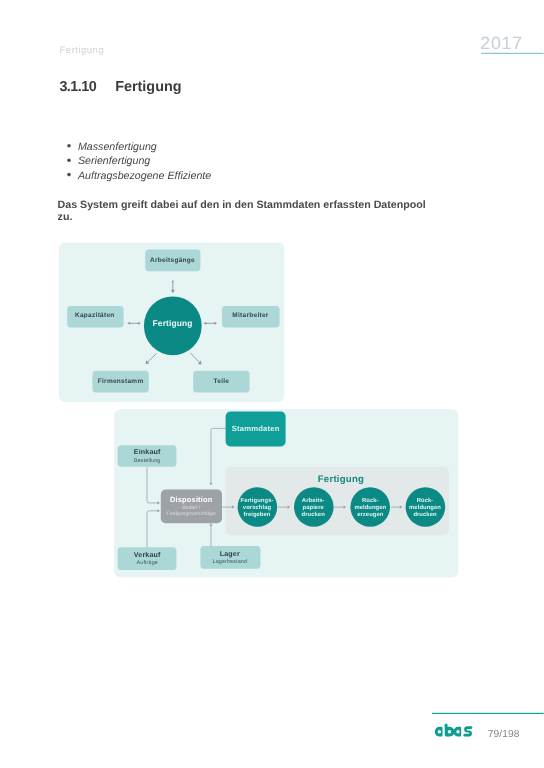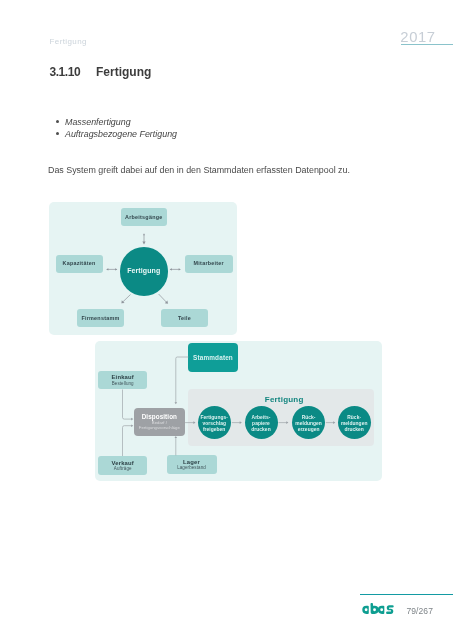--- a/index.html
+++ b/index.html
@@ -5,21 +5,21 @@
   html,body{margin:0;padding:0;}
   body{width:453px;height:640px;background:#fff;font-family:"Liberation Sans",sans-serif;overflow:hidden;}
   .page{position:relative;width:453px;height:640px;}
   .hdr-left{position:absolute;left:49.6px;top:36.6px;font-size:8px;color:#ccd4db;letter-spacing:.38px;}
   .hdr-year{position:absolute;left:400.3px;top:29.3px;font-size:14.8px;color:#c7ced6;letter-spacing:.6px;}
   .hdr-rule{position:absolute;left:400.5px;top:44px;width:52.5px;height:1.1px;background:#8ac3cb;}
   .sec{position:absolute;left:49.5px;top:65.1px;font-size:12px;font-weight:bold;color:#3c3c3c;}
   .sec .num{margin-right:15.8px;letter-spacing:-0.45px;}
   .para{position:absolute;left:48px;width:307px;hyphens:manual;font-size:8.9px;line-height:10.5px;color:#4a4a4a;text-align:justify;}
   #p1{top:82.5px;}
-  #p2{top:164.5px;text-align:left;}
+  #p2{top:164.5px;text-align:left;font-weight:bold;}
   ul.bul{position:absolute;left:48px;top:115.5px;margin:0;padding:0;list-style:none;font-style:italic;}
   ul.bul li{font-size:8.9px;color:#454545;line-height:12px;padding-left:17px;position:relative;}
   ul.bul li:before{content:"";position:absolute;left:8.3px;top:4.7px;width:3.1px;height:3.1px;border-radius:50%;background:#4e4e4e;}
 
   .diag{position:absolute;border-radius:5px;}
   #d1{left:48.5px;top:201.5px;width:188px;height:133px;background:#e6f4f3;}
   .dbox{position:absolute;background:#abd8d6;border-radius:3px;display:flex;align-items:center;justify-content:center;text-align:center;}
   .dbox span{font-size:5.4px;font-weight:bold;color:#33474d;letter-spacing:.25px;line-height:6.5px;}
   .circ{position:absolute;border-radius:50%;background:#0b8a85;display:flex;align-items:center;justify-content:center;}
   .circ span{font-size:7px;font-weight:bold;color:#e9f7f6;letter-spacing:.1px;line-height:7px;position:relative;top:-1.1px;}
@@ -47,21 +47,22 @@
 
 <div class="page">
   <div class="hdr-left">Fertigung</div>
   <div class="hdr-year">2017</div>
   <div class="hdr-rule"></div>
   <div class="sec">
     <span class="num">3.1.10</span><span>Fertigung</span>
   </div>
   <ul class="bul">
     <li>Massenfertigung</li>
-    <li>Auftragsbezogene Fertigung</li>
+    <li>Serienfertigung</li>
+    <li>Auftragsbezogene Effiziente</li>
   </ul>
   <div class="para" id="p2">Das System greift dabei auf den in den Stammdaten erfassten Datenpool zu.</div>
 
   <div class="diag" id="d1">
     <div class="dbox" style="left:72px;top:6.5px;width:46.5px;height:17.5px;">
         <span>Arbeitsgänge</span>
       </div>
     <div class="dbox" style="left:7px;top:53px;width:47px;height:18px;">
         <span>Kapazitäten</span>
       </div>
@@ -153,14 +154,14 @@
   </div>
   <div class="foot-rule"></div>
   <svg class="foot-logo" width="32.3" height="10.9" viewBox="6.4 4.2 70.6 23.8">
     <g fill="#0e9e91">
       <path d="M19.2,10 h-3.2 a9,9 0 1 0 0,18 h3.2 a2,2 0 0 0 2,-2 v-14 a2,2 0 0 0 -2,-2 z M15.4,15.9 a3.1,3.1 0 1 1 0,6.2 a3.1,3.1 0 1 1 0,-6.2 z"></path>
       <path d="M25,6.2 a2,2 0 0 1 2,-2 h1.4 a2,2 0 0 1 2,2 v3.8 h3.4 a9,9 0 1 1 0,18 h-5.4 a3,3 0 0 1 -3,-3 z M33.8,15.9 a3.1,3.1 0 1 0 0,6.2 a3.1,3.1 0 1 0 0,-6.2 z"></path>
       <path d="M53.2,10 h-3.2 a9,9 0 1 0 0,18 h3.2 a2,2 0 0 0 2,-2 v-14 a2,2 0 0 0 -2,-2 z M49.4,15.9 a3.1,3.1 0 1 1 0,6.2 a3.1,3.1 0 1 1 0,-6.2 z"></path>
       <path d="M59,25.3 a2.7,2.7 0 0 0 2.7,2.7 h7.5 a5.6,5.6 0 0 0 0,-11.2 h-2.6 a1.3,1.3 0 0 1 0,-2.6 h6.5 a2.7,2.7 0 0 0 2.7,-2.7 a2.7,2.7 0 0 0 -2.7,-2.5 h-7 a5.6,5.6 0 0 0 0,11.2 h2.6 a1.3,1.3 0 0 1 0,2.6 h-7 a2.7,2.7 0 0 0 -2.7,2.5 z"></path>
     </g>
   </svg>
-  <div class="foot-page">79/267</div>
+  <div class="foot-page">79/198</div>
 </div>
 
 </body></html>

